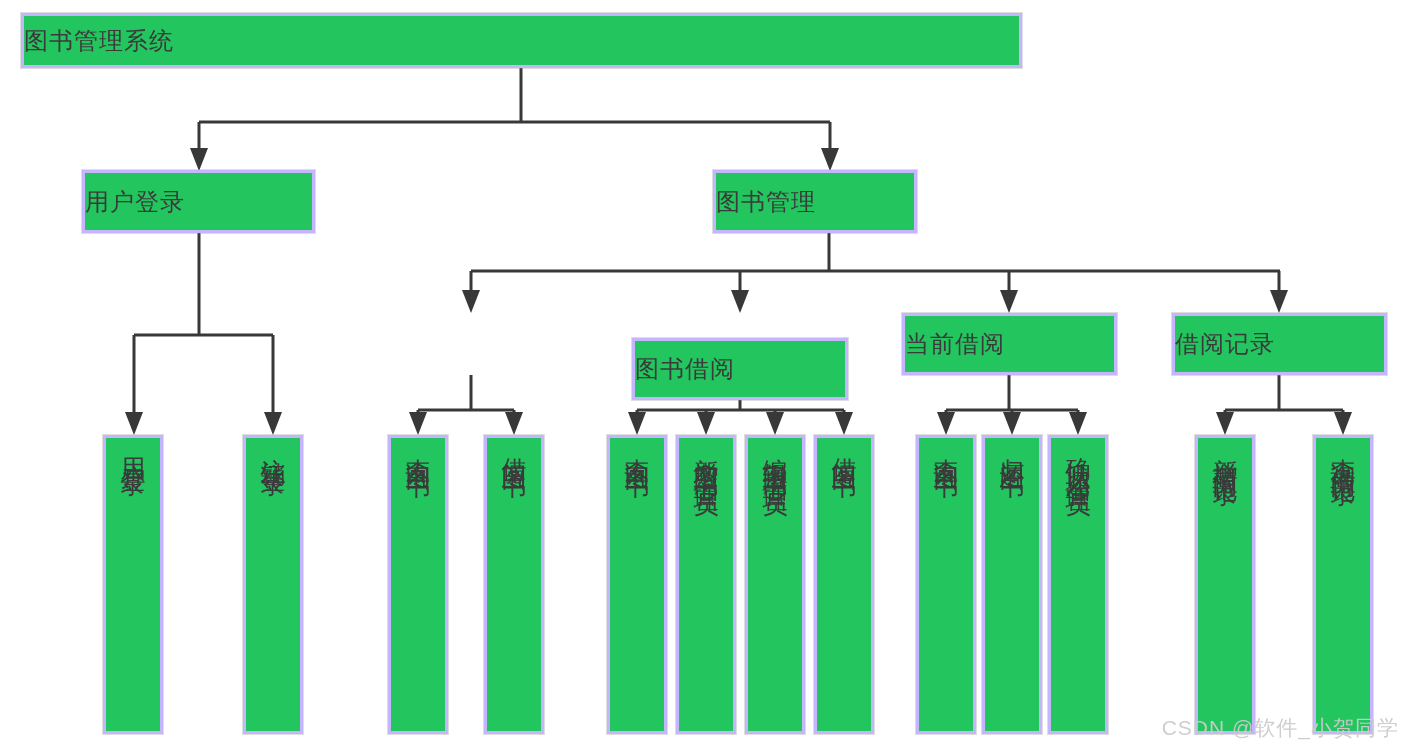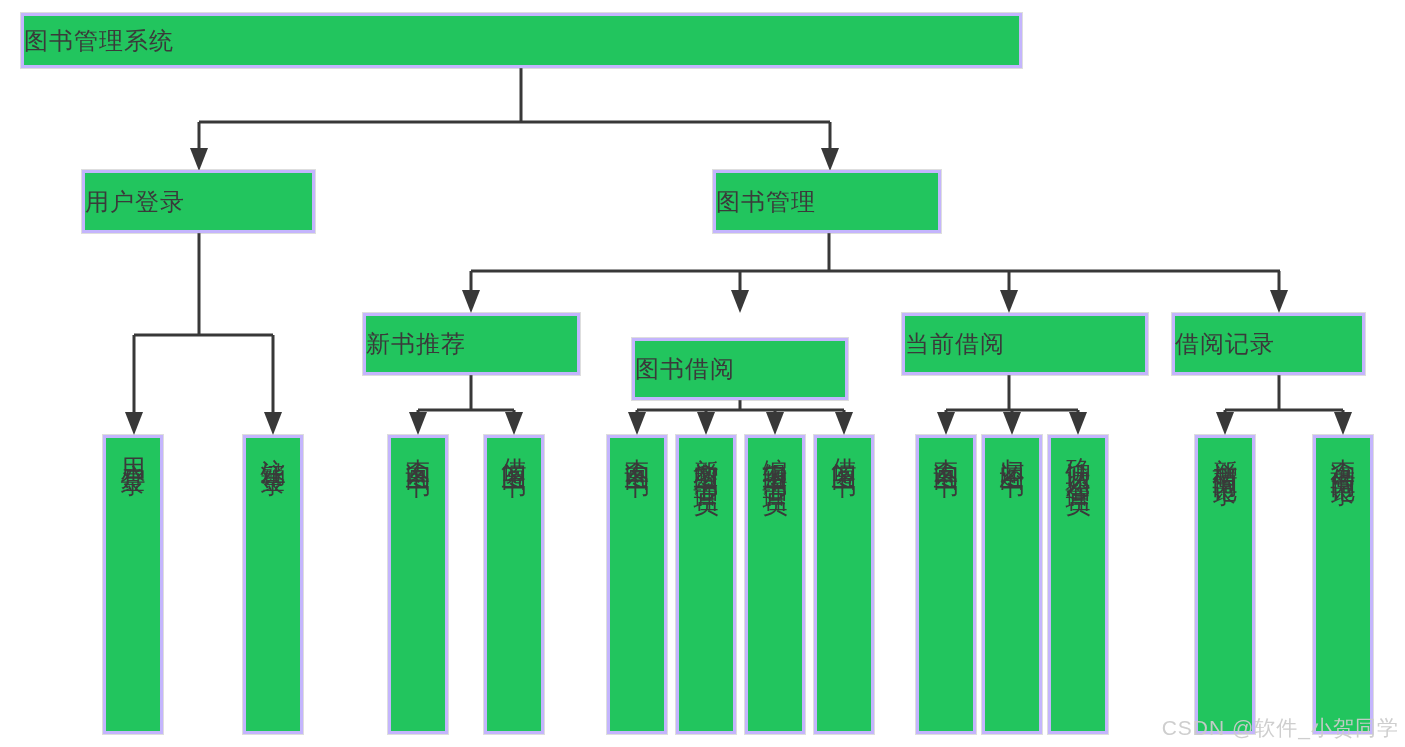--- a/index.html
+++ b/index.html
@@ -28,26 +28,26 @@
     box-shadow: 0 0 0 1px rgba(145,145,145,0.30);
     display: flex;
     align-items: center;
     justify-content: flex-start;
     color: #3a3a3a;
     text-align: center;
   }
   .h-box { font-size: 24px; letter-spacing: 1px; white-space: nowrap; }
   .root-box  { left: 21px;  top: 13px;  width: 1001px; height: 55px; }
   .lvl2-user { left: 82px;  top: 170px; width: 233px;  height: 63px; }
-  .lvl2-mgmt { left: 713px; top: 170px; width: 228px;  height: 63px; }
+  .lvl2-mgmt { left: 713px; top: 170px; width: 204px;  height: 63px; }
   .lvl3 { top: 313px; height: 62px; }
   .lvl3-newbook { left: 363px;  width: 217px; }
   .lvl3-borrow  { left: 632px;  width: 216px; margin-top: 25px; }
-  .lvl3-current { left: 902px;  width: 246px; }
-  .lvl3-record  { left: 1172px; width: 193px; }
+  .lvl3-current { left: 902px;  width: 215px; }
+  .lvl3-record  { left: 1172px; width: 215px; }
   .leaf {
     top: 435px;
     width: 60px;
     height: 299px;
     writing-mode: vertical-rl;
     text-orientation: mixed;
     font-size: 25px;
     letter-spacing: 5px;
     line-height: 1.0;
   }
@@ -122,23 +122,20 @@
     <span>图书管理系统</span>
   </div>
 
   <div class="box h-box lvl2-user">
     <span>用户登录</span>
   </div>
   <div class="box h-box lvl2-mgmt">
     <span>图书管理</span>
   </div>
 
-  <div class="box h-box lvl3 lvl3-newbook">
-    <span>新书推荐</span>
-  </div>
   <div class="box h-box lvl3 lvl3-borrow">
     <span>图书借阅</span>
   </div>
   <div class="box h-box lvl3 lvl3-current">
     <span>当前借阅</span>
   </div>
   <div class="box h-box lvl3 lvl3-record">
     <span>借阅记录</span>
   </div>
 

